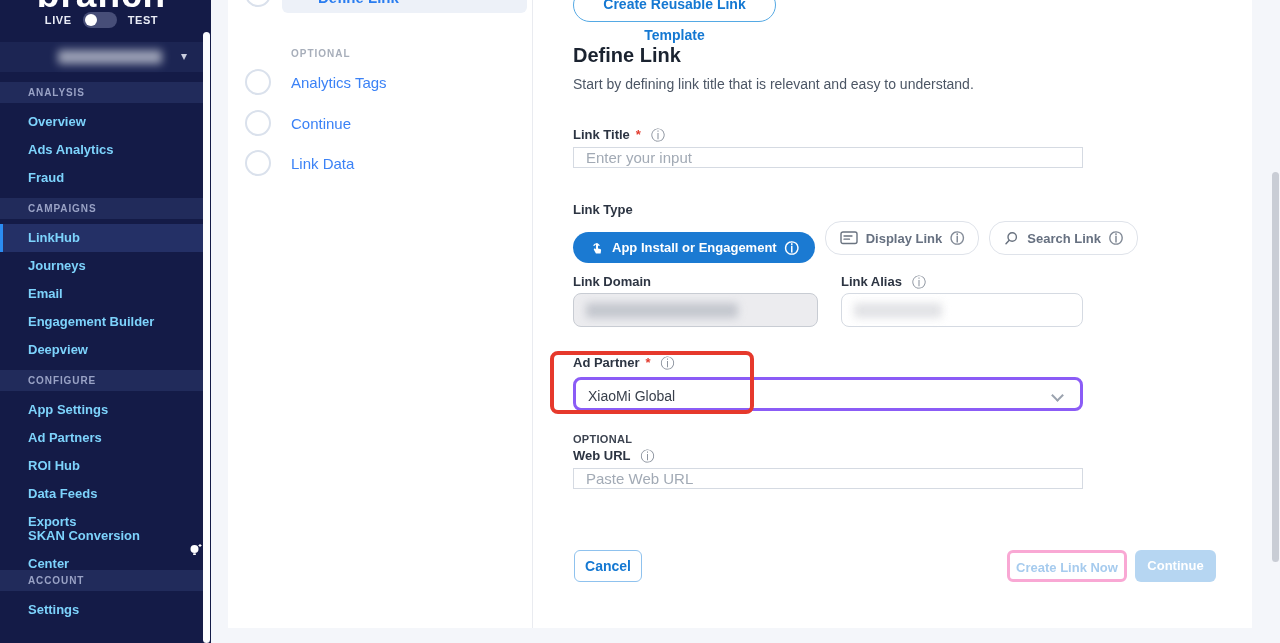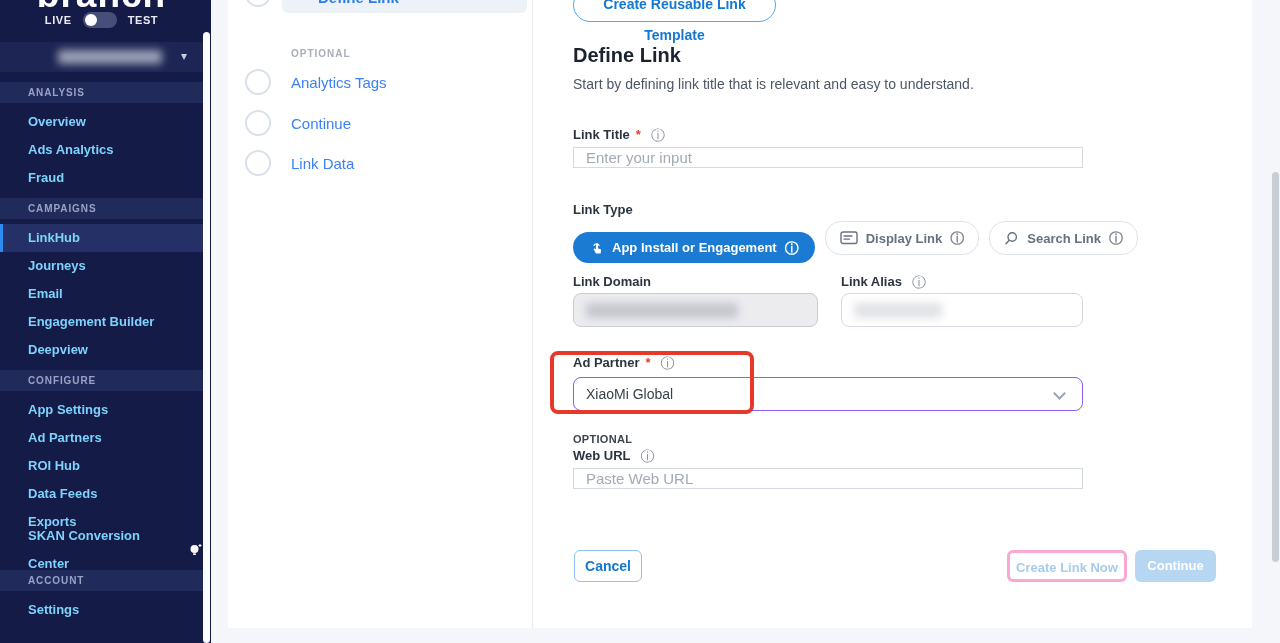--- a/index.html
+++ b/index.html
@@ -50,21 +50,21 @@
   .t-input { position:absolute; height:21px; border:1px solid #d5dae2; border-radius:0; font-size:15px; color:#3a4350; padding:0 12px; outline:none; background:#fff; font-family:"Liberation Sans", sans-serif; }
   .t-input::placeholder { color:#a2aab5; }
   .pill-row { position:absolute; left:40px; top:221px; display:flex; gap:10px; }
   .pill { height:31px; border-radius:16px; display:flex; align-items:center; gap:8px; padding:16px 14px; font-size:13px; cursor:pointer; }
   .pill.selected { background:#1b7ad2; color:#ffffff; font-weight:700; padding:0 16px;margin-top:11px; }
   .pill.plain { background:#fff; border:1px solid #dfe3ea; color:#667080; font-weight:600; }
   .pill .info-i { font-size:14px; }
   .pill.selected .info-i { color:#ffffff; }
   .dis-input { position:absolute; height:34px; background:#ececef; border:1px solid #c8ccd3; border-radius:8px; }
   .wh-input { position:absolute; height:34px; background:#fff; border:1px solid #d5dae2; border-radius:8px; }
-  .select { position:absolute; left:40px; top:377px; width:510px; height:34px; border:1px solid #8b5cf6; border-radius:8px; background:#fff; line-height:32px; padding-left:12px; font-size:14px; color:#39404c; cursor:pointer; }
+  .select { position:absolute; left:40px; top:377px; width:510px; height:34px; border:3px solid #8b5cf6; border-radius:8px; background:#fff; line-height:32px; padding-left:12px; font-size:14px; color:#39404c; cursor:pointer; }
   .chev { position:absolute; right:18px; top:11px; width:9px; height:9px; border-right:2px solid #9aa2ae; border-bottom:2px solid #9aa2ae; transform:rotate(45deg); }
   .optional-sm { position:absolute; left:40px; top:433px; font-size:11px; font-weight:600; color:#3c4350; letter-spacing:.3px; }
   .btn { position:absolute; border-radius:6px; font-weight:700; text-align:center; cursor:pointer; background:#fff; }
   .btn-cancel { left:41px; top:550px; width:68px; height:32px; line-height:30px; border:1px solid #8fc2ee; color:#1478d2; font-size:14px; }
   .btn-ghost-disabled { left:474px; top:550px; width:120px; height:32px; line-height:30px; border:3px solid #f9a8d4; color:#a6cbee; font-size:13px; cursor:default; }
   .btn-primary-disabled { left:602px; top:550px; width:81px; height:32px; line-height:32px; background:#b6d6f2; color:#ffffff; font-size:13px; border:none; cursor:default; }
 
   
   .annotation { position:absolute; left:550px; top:351px; width:204px; height:63px; border:4px solid #e6392c; border-radius:8px; pointer-events:none; z-index:50; }
   .pg-thumb { position:absolute; left:1272px; top:172px; width:7px; height:390px; background:#c9cdd5; border-radius:4px; }

